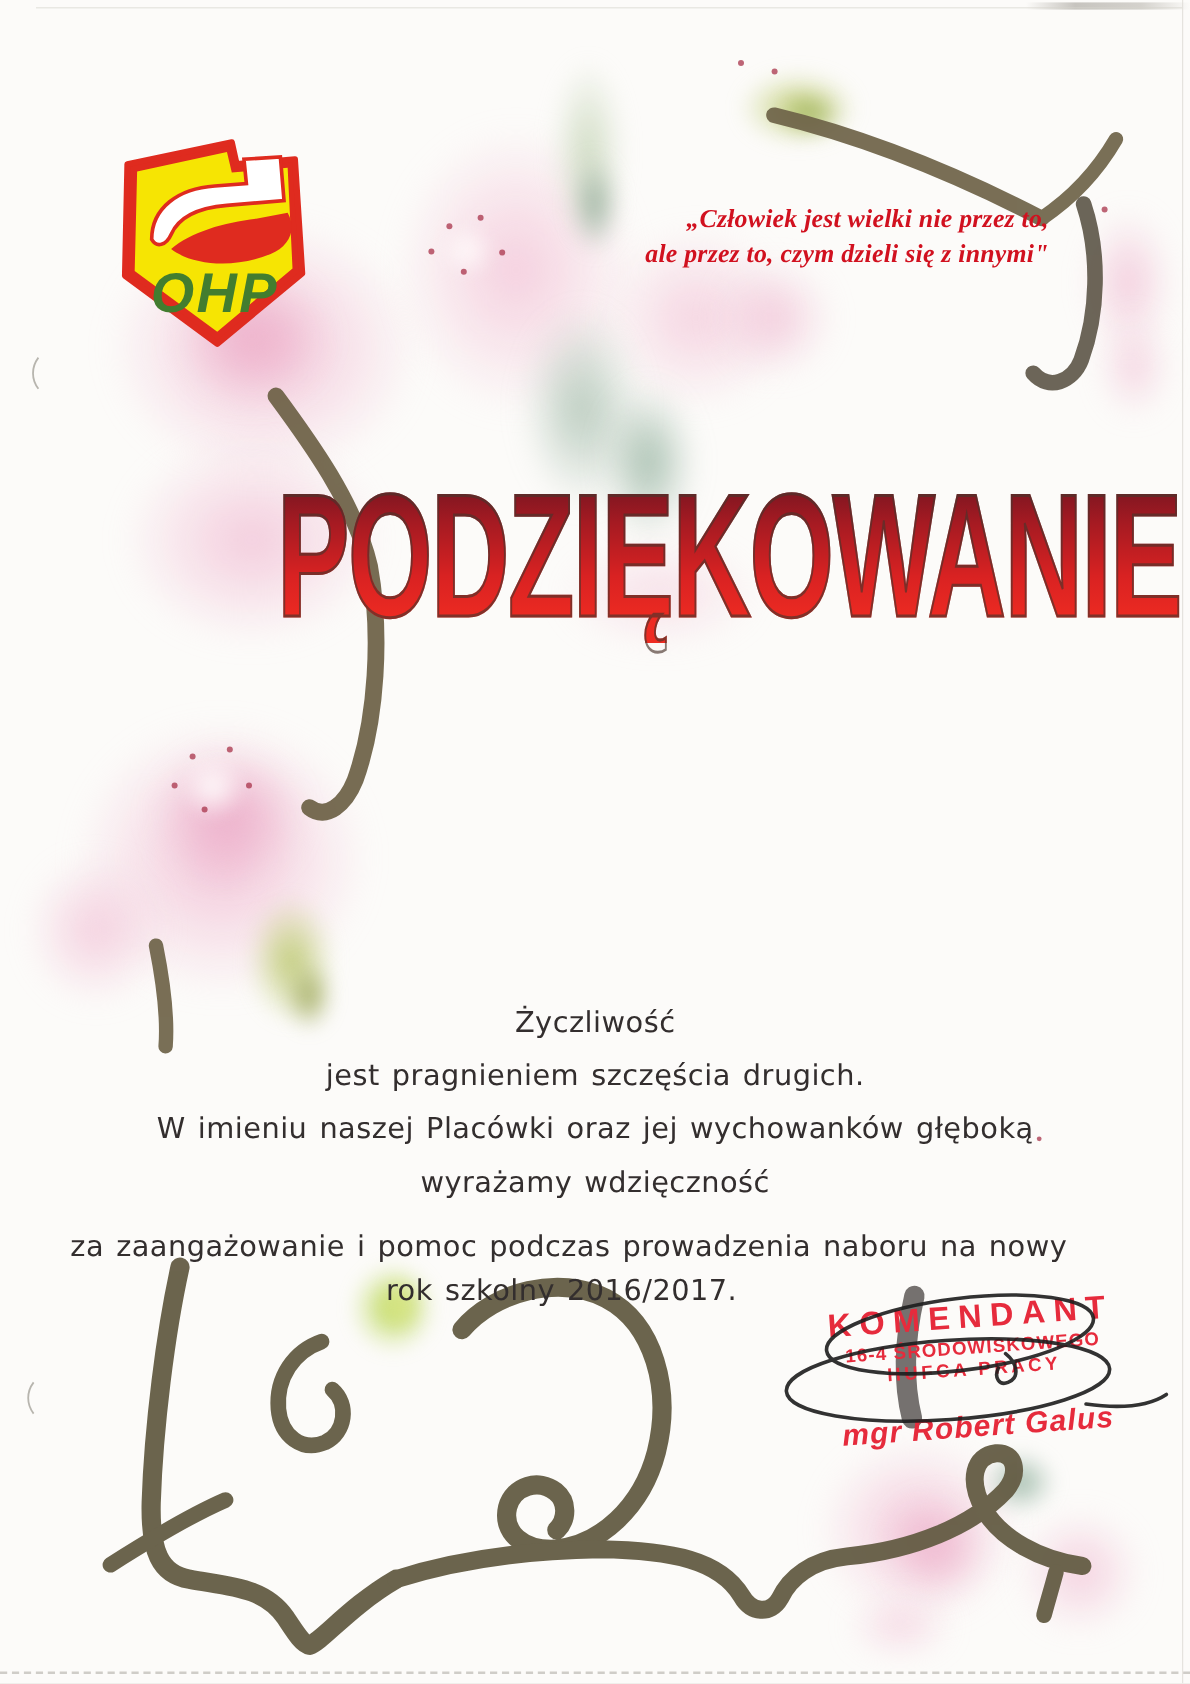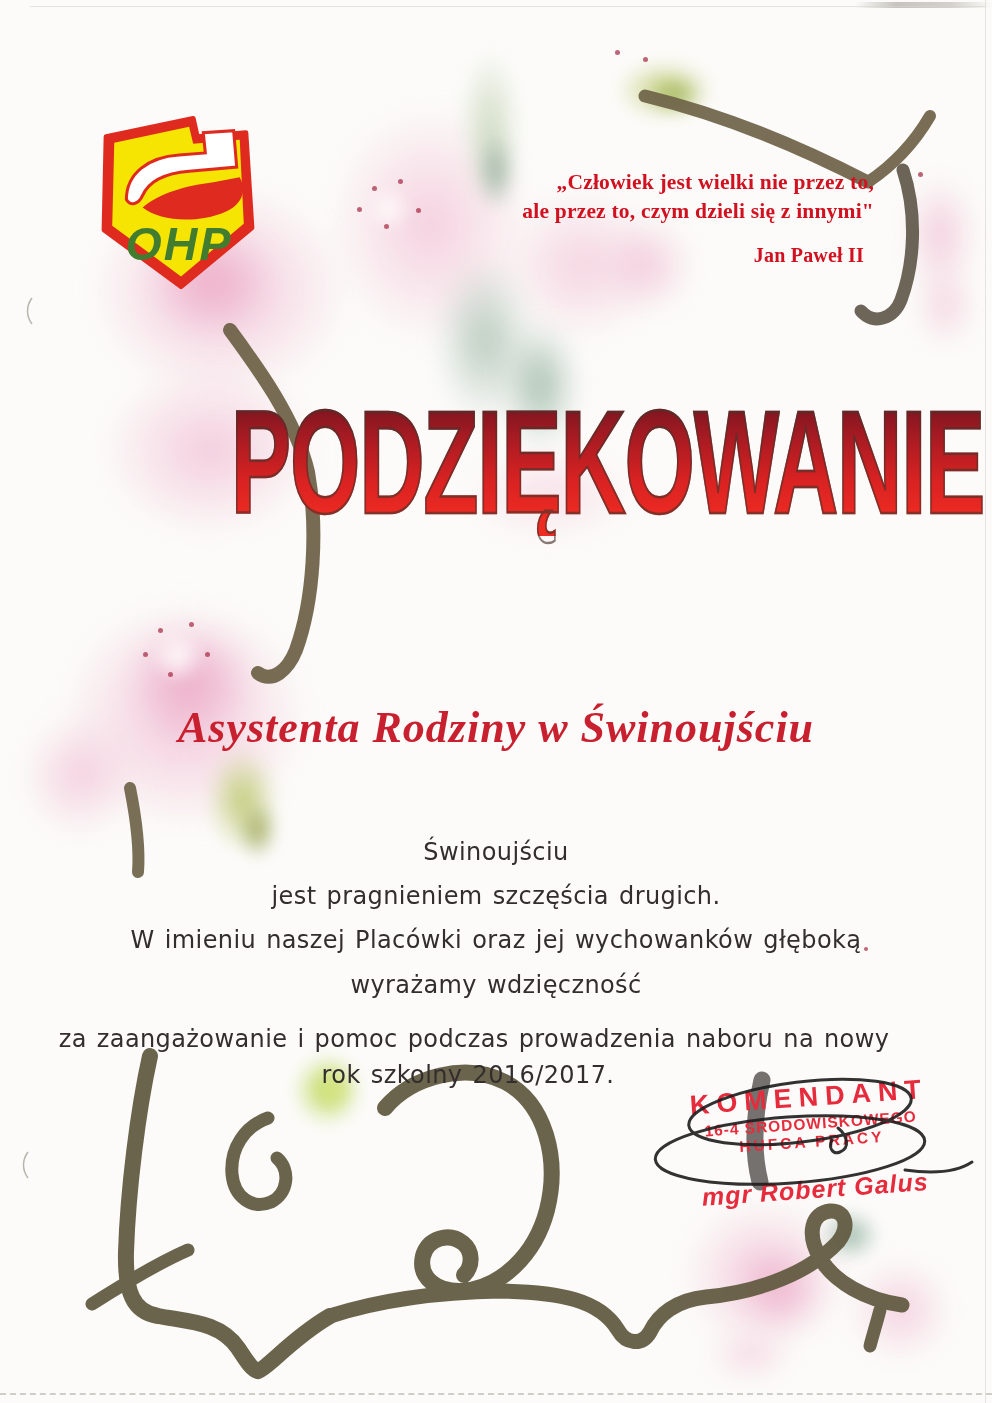--- a/index.html
+++ b/index.html
@@ -12,21 +12,21 @@
   .wash{position:absolute;border-radius:50%;filter:blur(12px);pointer-events:none;}
   .speck{position:absolute;width:5px;height:5px;border-radius:50%;background:#a8334a;opacity:.75;pointer-events:none;}
   .deco-svg{position:absolute;left:0;top:0;pointer-events:none;}
   
   .scanline{position:absolute;pointer-events:none;}
   
   .logo{position:absolute;left:92px;top:106px;width:172px;height:188px;}
   
   .quote{
     position:absolute;top:168px;right:118px;width:460px;text-align:right;
-    font-family:"Liberation Serif",serif;font-weight:bold;
+    font-family:"Liberation Serif",serif;font-style:italic;font-weight:bold;
     font-size:21.5px;line-height:1.33;color:#d1111f;letter-spacing:.2px;
   }
   .quote-author{margin-top:17px;margin-right:10px;font-size:20px;}
   
   .title-wrap{position:absolute;top:390px;left:0;width:100%;text-align:left;}
   .title{
     display:inline-block;white-space:nowrap;margin:0;
     font-family:"Liberation Sans",sans-serif;font-weight:700;
     font-size:146px;line-height:1;letter-spacing:-2px;
     transform:scaleX(0.62);transform-origin:50% 0;
@@ -159,30 +159,28 @@
       <polygon points="22,36 96,20 100,37 146,33 150,116 88,168 20,118" fill="#f6e503"></polygon>
       <path d="M34,92 C34,66 56,50 86,48 L112,46 L110,26 L140,24 L143,60 L96,64 C72,66 56,74 50,88 C46,97 38,99 34,92 Z" fill="#ffffff" stroke="#df2b1f" stroke-width="3"></path>
       <path d="M50,100 C66,86 94,78 120,75 L146,70 C154,84 147,98 132,104 C104,116 68,114 50,100 Z" fill="#df2b1f"></path>
       <text x="86" y="152" text-anchor="middle" font-family="Liberation Sans, sans-serif" font-size="46" font-weight="bold" font-style="italic" letter-spacing="2" fill="#427d2f">OHP</text>
     </svg>
   </div>
 
   <div class="quote">
     <div>„Człowiek jest wielki nie przez to,</div>
     <div>ale przez to, czym dzieli się z innymi"</div>
-    <div class="quote-author">Jan Paweł II</div>
   </div>
 
   <div class="title-wrap">
     <h1 class="title">PODZIĘKOWANIE</h1>
   </div>
 
-  <div class="line-abs r-role">Asystenta Rodziny w Świnoujściu</div>
-
-  <div class="body-line bl0">Świnoujściu</div>
+
+  <div class="body-line bl0">Życzliwość</div>
   <div class="body-line bl1">jest pragnieniem szczęścia drugich.</div>
   <div class="body-line bl2">W imieniu naszej Placówki oraz jej wychowanków głęboką</div>
   <div class="body-line bl3">wyrażamy wdzięczność</div>
   <div class="body-line bl4">za zaangażowanie i pomoc podczas prowadzenia naboru na nowy</div>
   <div class="body-line bl5">rok szkolny 2016/2017.</div>
 
   <div class="stamp">
     <div class="stamp-t">KOMENDANT</div>
     <div class="stamp-u1">16-4 ŚRODOWISKOWEGO</div>
     <div class="stamp-u2">HUFCA PRACY</div>

